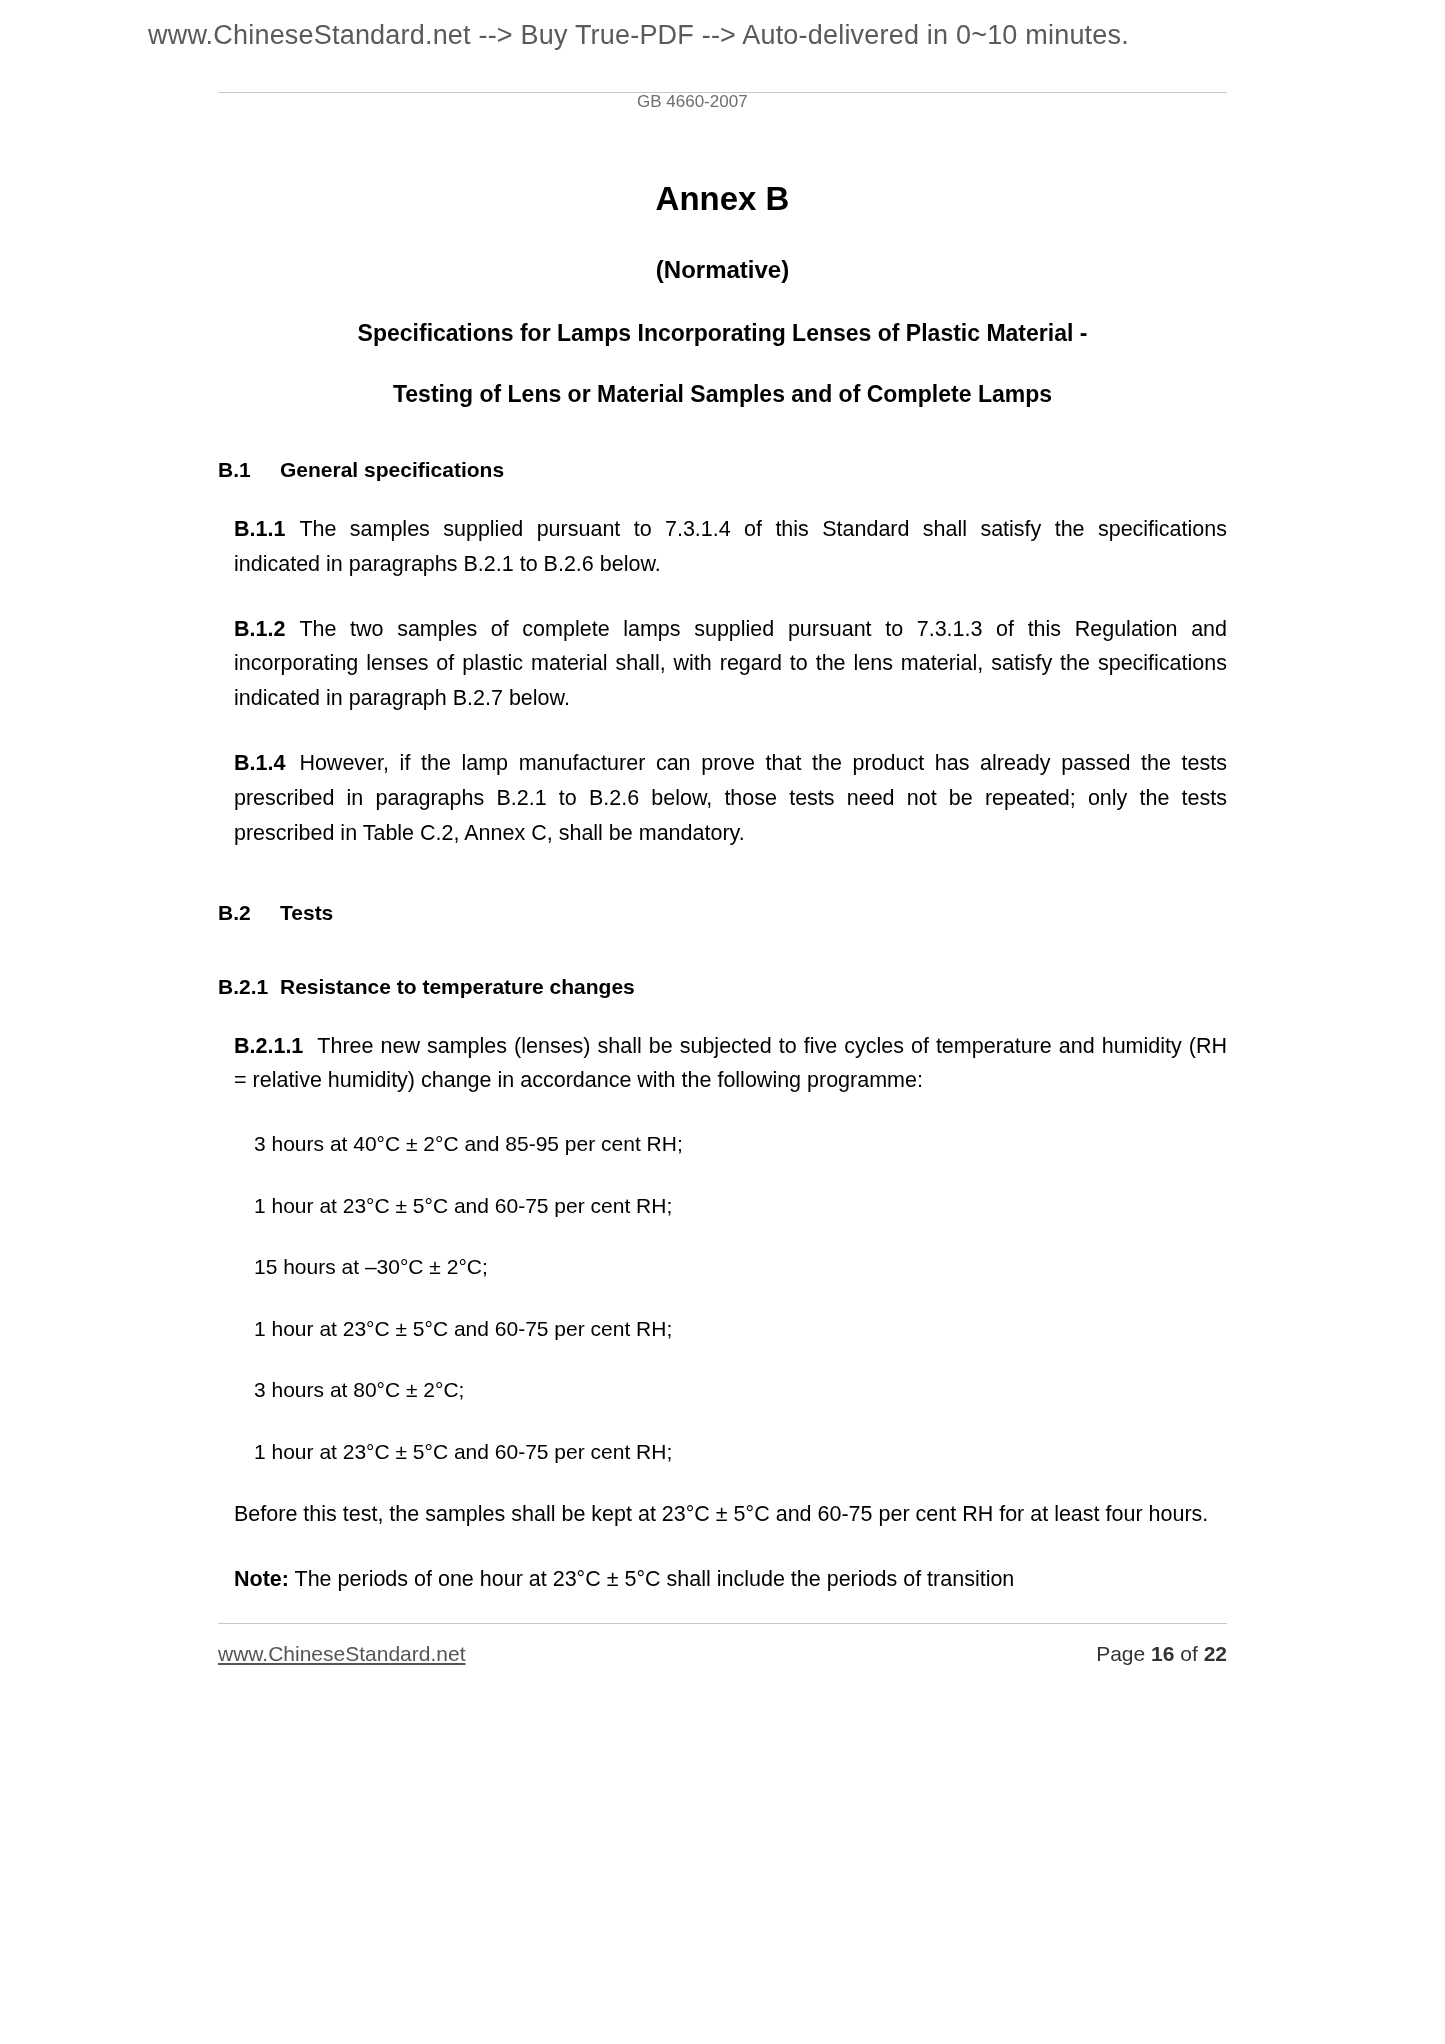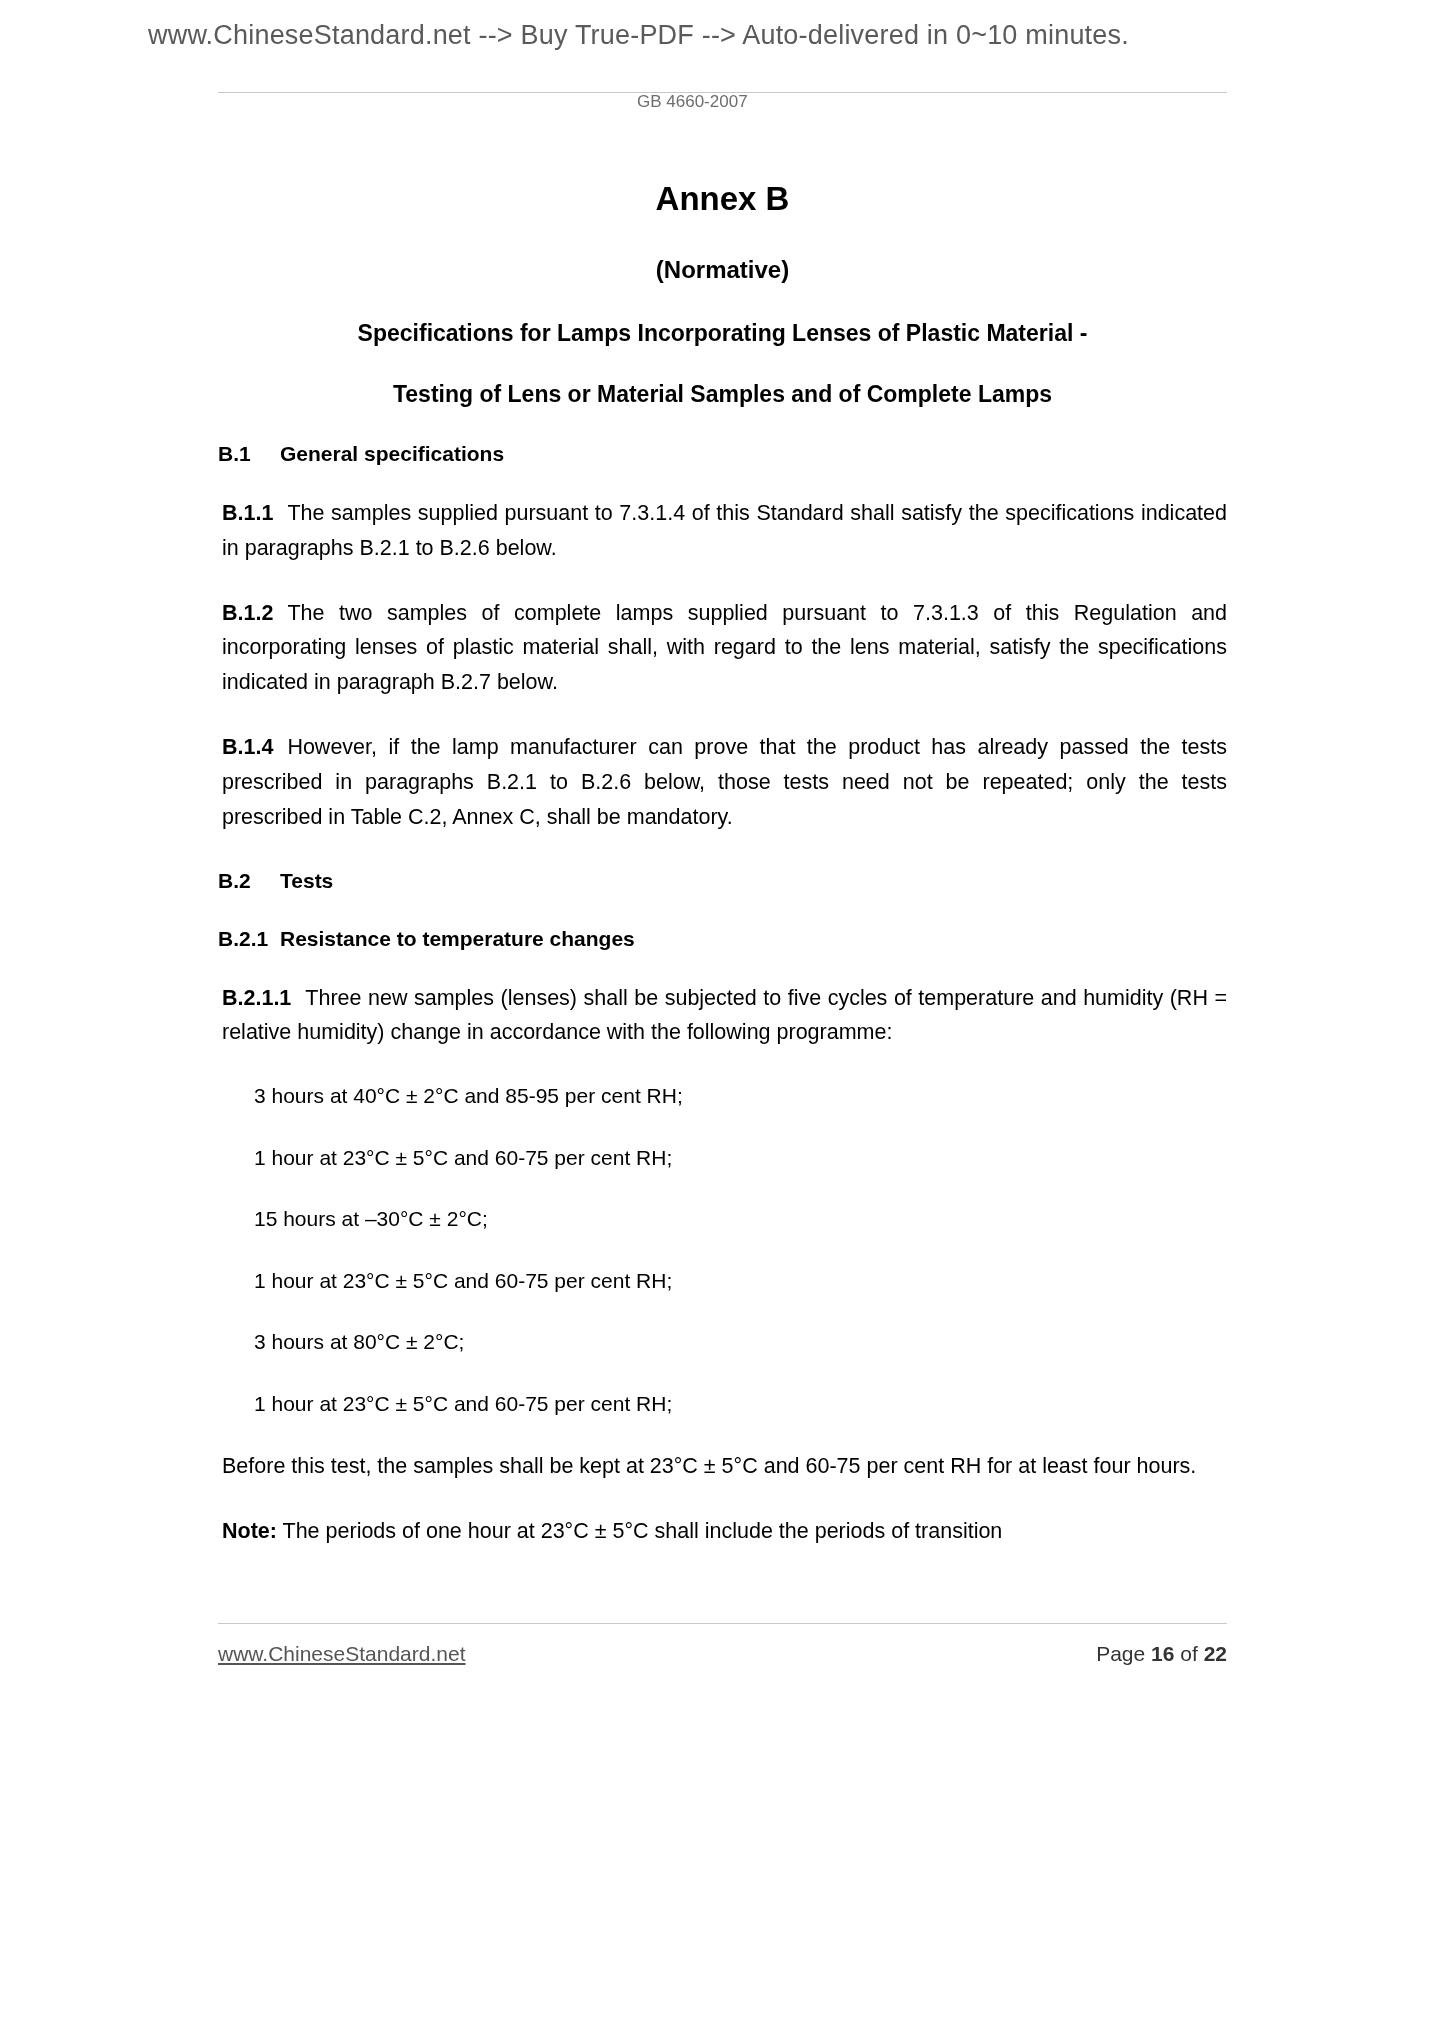--- a/index.html
+++ b/index.html
@@ -82,34 +82,34 @@
   .annex-desc2 {
     text-align: center;
     font-size: 23px;
     font-weight: bold;
     margin-top: 36px;
   }
 
   .sec-head {
     font-size: 21px;
     font-weight: bold;
-    margin-top: 34px;
+    margin-top: 50px;
     margin-bottom: 0;
   }
   .sec-head .num {
     display: inline-block;
     min-width: 62px;
   }
 
   p.para {
     font-size: 21.5px;
     line-height: 1.62;
     text-align: justify;
     text-justify: inter-word;
-    margin: 30px 0 0 4px;
+    margin: 30px 0 0 16px;
   }
   p.para b {
     font-weight: bold;
   }
   p.para .gap {
     display: inline-block;
     width: 14px;
   }
   .list-item {
     font-size: 21px;

